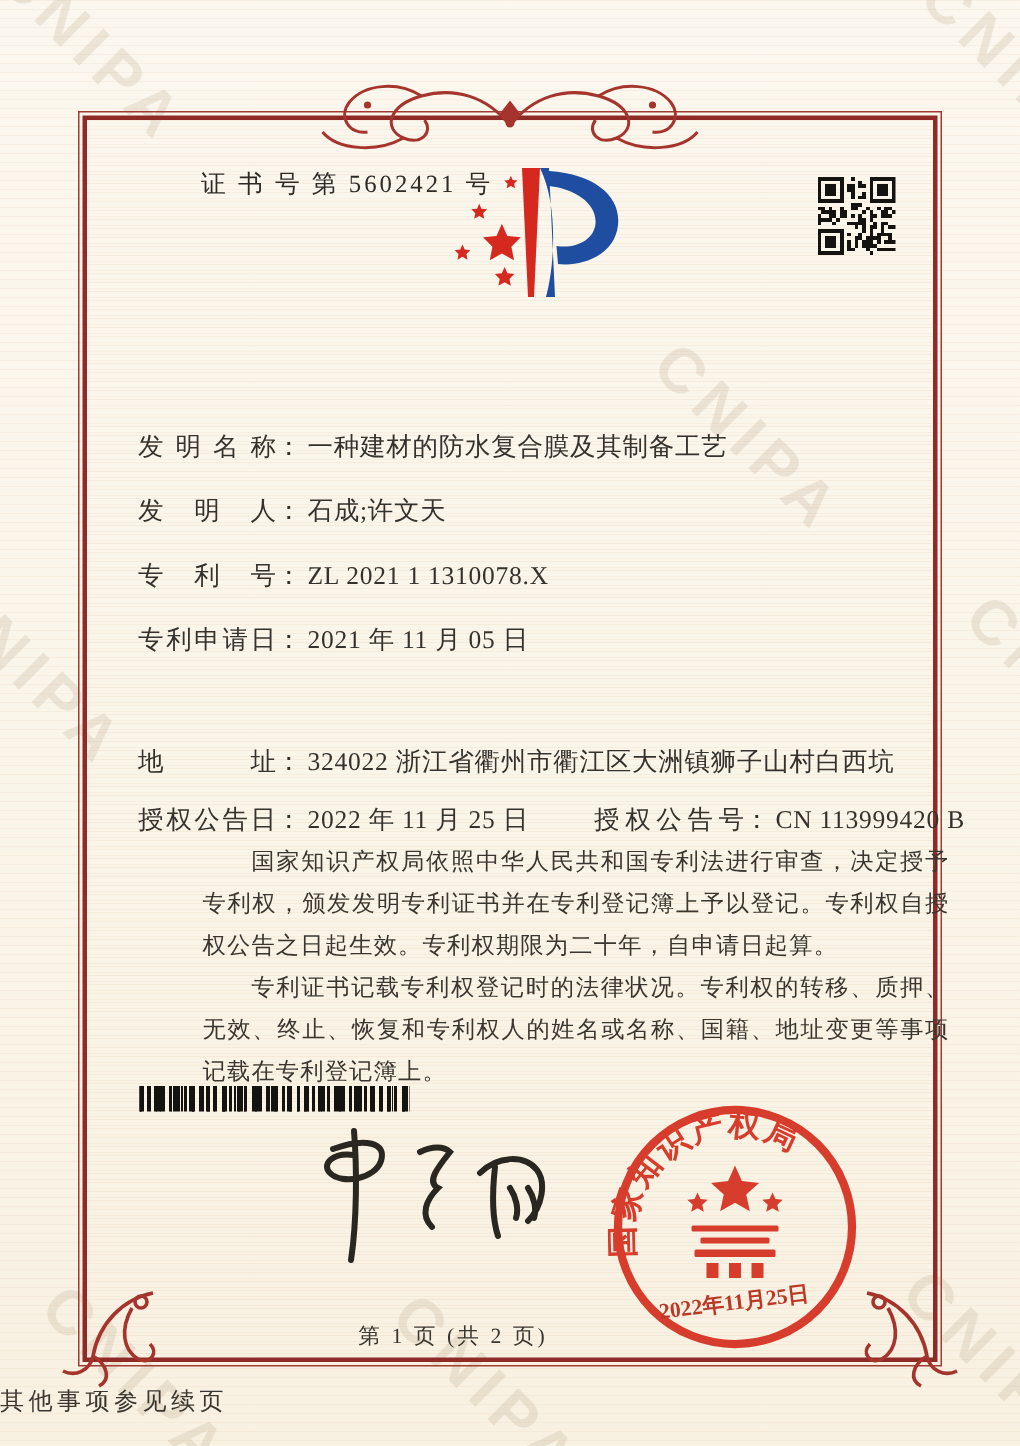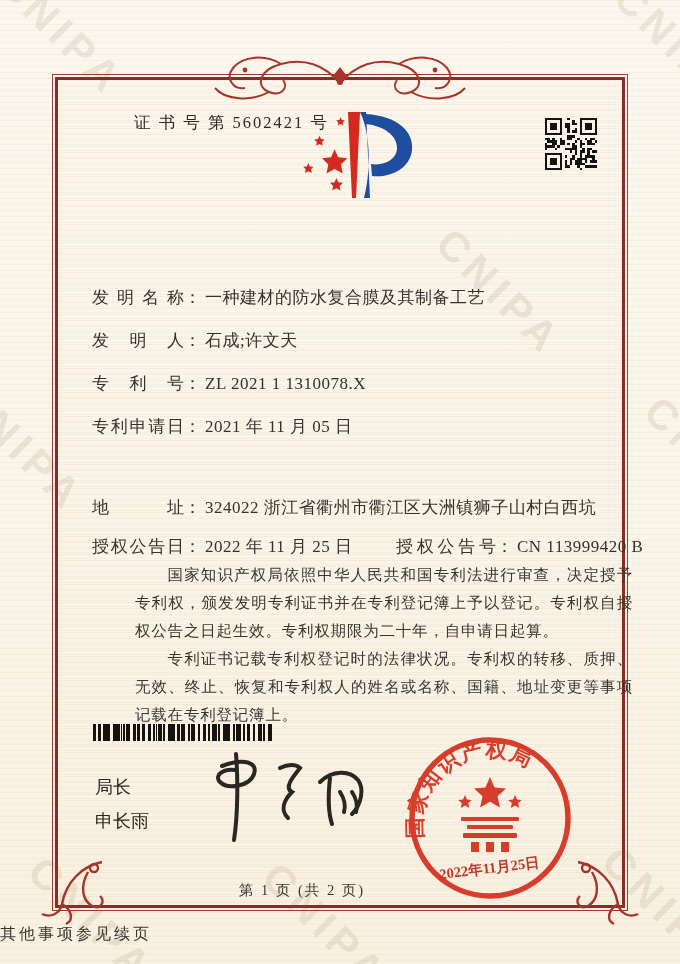--- a/index.html
+++ b/index.html
@@ -352,24 +352,20 @@
     </span>
   </div>
 
   <div class="paras">
     <p>国家知识产权局依照中华人民共和国专利法进行审查，决定授予专利权，颁发发明专利证书并在专利登记簿上予以登记。专利权自授权公告之日起生效。专利权期限为二十年，自申请日起算。</p>
     <p>专利证书记载专利权登记时的法律状况。专利权的转移、质押、无效、终止、恢复和专利权人的姓名或名称、国籍、地址变更等事项记载在专利登记簿上。</p>
   </div>
 
   <div class="barcode"></div>
 
-  <div class="director">
-    <div>局长</div>
-    <div>申长雨</div>
-  </div>
 
   <svg class="signature" width="180" height="100" viewBox="0 0 180 100">
     <g fill="none" stroke="#2a2620" stroke-width="4" stroke-linecap="round">
       <path d="M30,18 C52,10 66,14 62,26 C58,38 36,42 28,34 C22,28 30,20 44,22"></path>
       <path d="M44,6 C46,30 46,66 42,92"></path>
       <path d="M88,20 C96,16 104,16 108,20 C100,30 92,40 100,44 C92,52 88,62 96,70"></path>
       <path d="M128,34 C140,22 158,22 166,32 C172,40 170,56 160,66"></path>
       <path d="M138,30 C136,48 136,64 140,76"></path>
       <path d="M148,44 C152,50 154,58 152,64"></path>
       <path d="M160,44 C164,50 166,58 164,64"></path>

